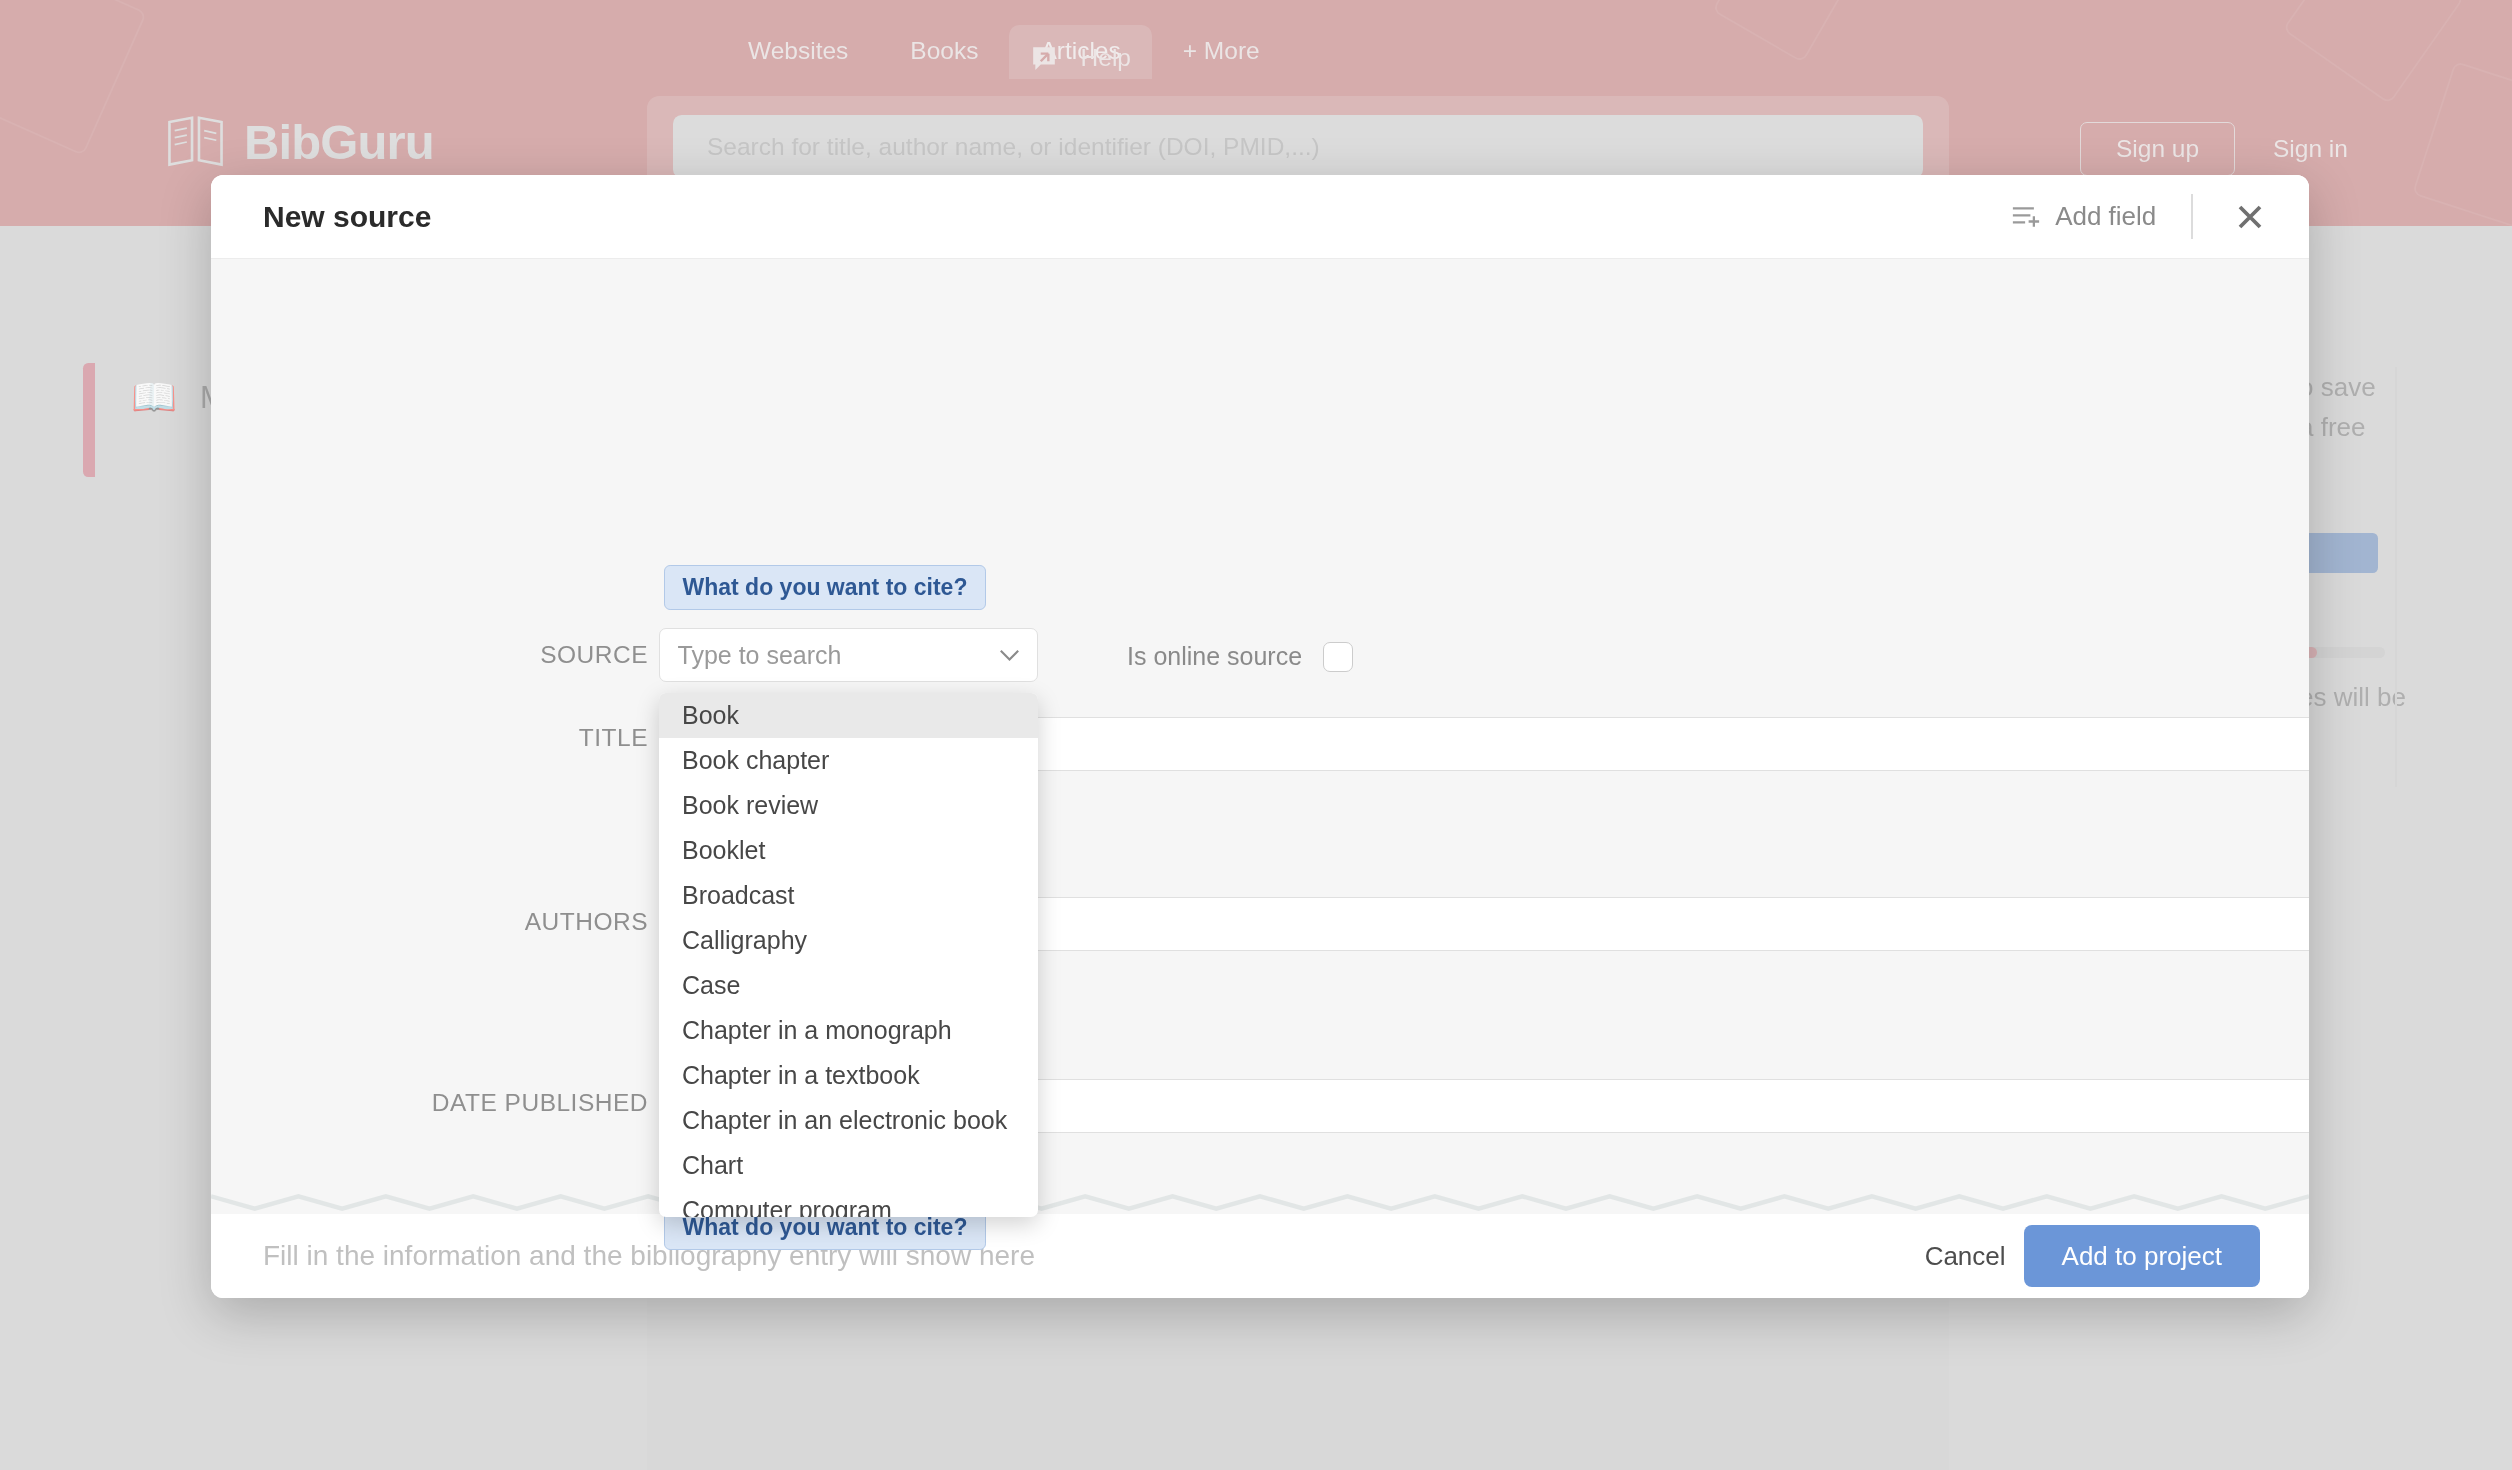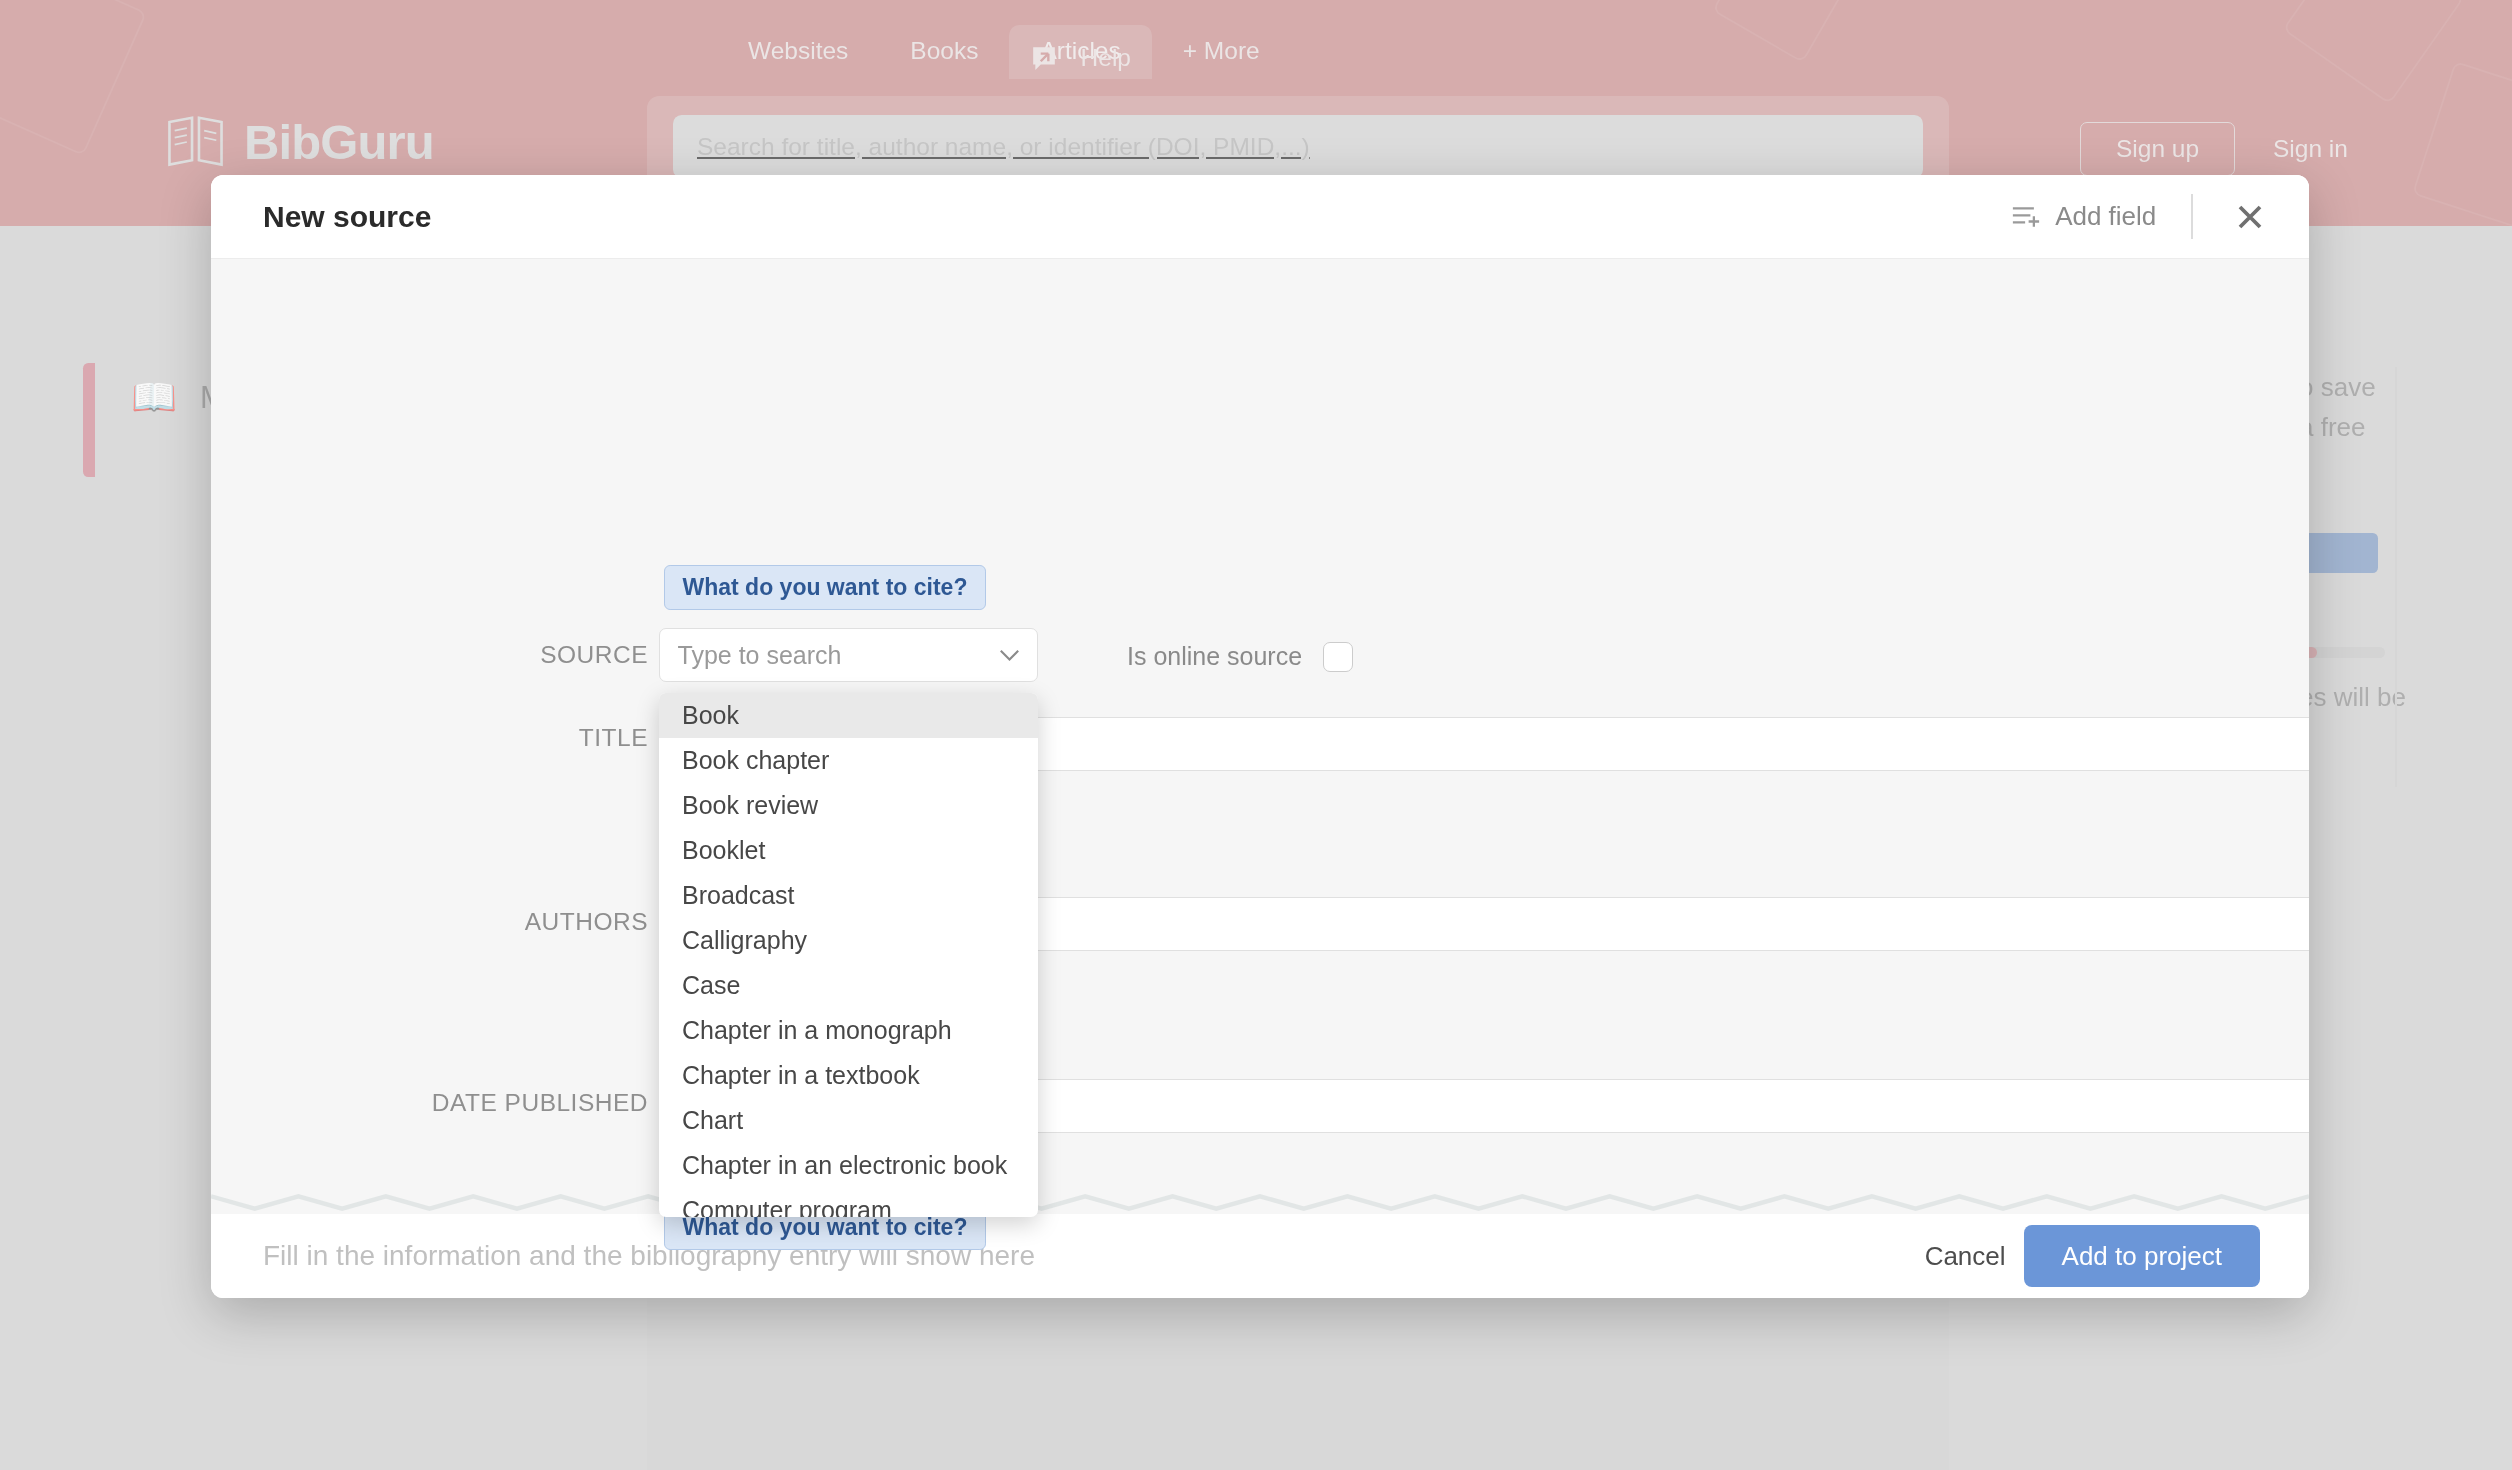--- a/index.html
+++ b/index.html
@@ -49,21 +49,21 @@
   .search-shell {
     position: absolute; left: 647px; top: 96px;
     width: 1302px; height: 114px;
     background: #c08585;
     border-radius: 12.2px 12.2px 0 0;
   }
   .search-box {
     position: absolute; left: 26px; top: 19px;
     width: 1250px; height: 63px;
     background: #c3c3c3; border-radius: 8.7px;
-    display: flex; align-items: center; padding: 0 24px; text-decoration: underline;
+    display: flex; align-items: center; padding: 0 34px;
   }
   .search-placeholder { font-size: 24.5px; color: #9d9d9d; }
 
   .brand {
     position: absolute; left: 166px; top: 114px;
     display: flex; align-items: center; gap: 19px;
   }
   .brand-logo { width: 59px; height: 54px; display:block; }
   .brand-name { font-size: 49px; font-weight: bold; color: #c7c7c7; letter-spacing: -0.9px; }
 
@@ -368,22 +368,22 @@
     <div class="dropdown">
       <div class="dd-item selected">Book</div>
       <div class="dd-item">Book chapter</div>
       <div class="dd-item">Book review</div>
       <div class="dd-item">Booklet</div>
       <div class="dd-item">Broadcast</div>
       <div class="dd-item">Calligraphy</div>
       <div class="dd-item">Case</div>
       <div class="dd-item">Chapter in a monograph</div>
       <div class="dd-item">Chapter in a textbook</div>
+      <div class="dd-item">Chapter in an electronic book</div>
       <div class="dd-item">Chart</div>
-      <div class="dd-item">Chapter in an electronic book</div>
       <div class="dd-item">Computer program</div>
     </div>
 
     <svg class="zigzag" viewBox="0 0 2400 26" preserveAspectRatio="none">
       <path d="M0 6 L50 20 L100 6 L150 20 L200 6 L250 20 L300 6 L350 20 L400 6 L450 20 L500 6 L550 20 L600 6 L650 20 L700 6 L750 20 L800 6 L850 20 L900 6 L950 20 L1000 6 L1050 20 L1100 6 L1150 20 L1200 6 L1250 20 L1300 6 L1350 20 L1400 6 L1450 20 L1500 6 L1550 20 L1600 6 L1650 20 L1700 6 L1750 20 L1800 6 L1850 20 L1900 6 L1950 20 L2000 6 L2050 20 L2100 6 L2150 20 L2200 6 L2250 20 L2300 6 L2350 20 L2400 6" stroke="#e2e6e6" stroke-width="5" fill="none"></path>
     </svg>
   </div>
 
   <div class="modal-footer">
     <div class="footer-hint">Fill in the information and the bibliography entry will show here</div>

